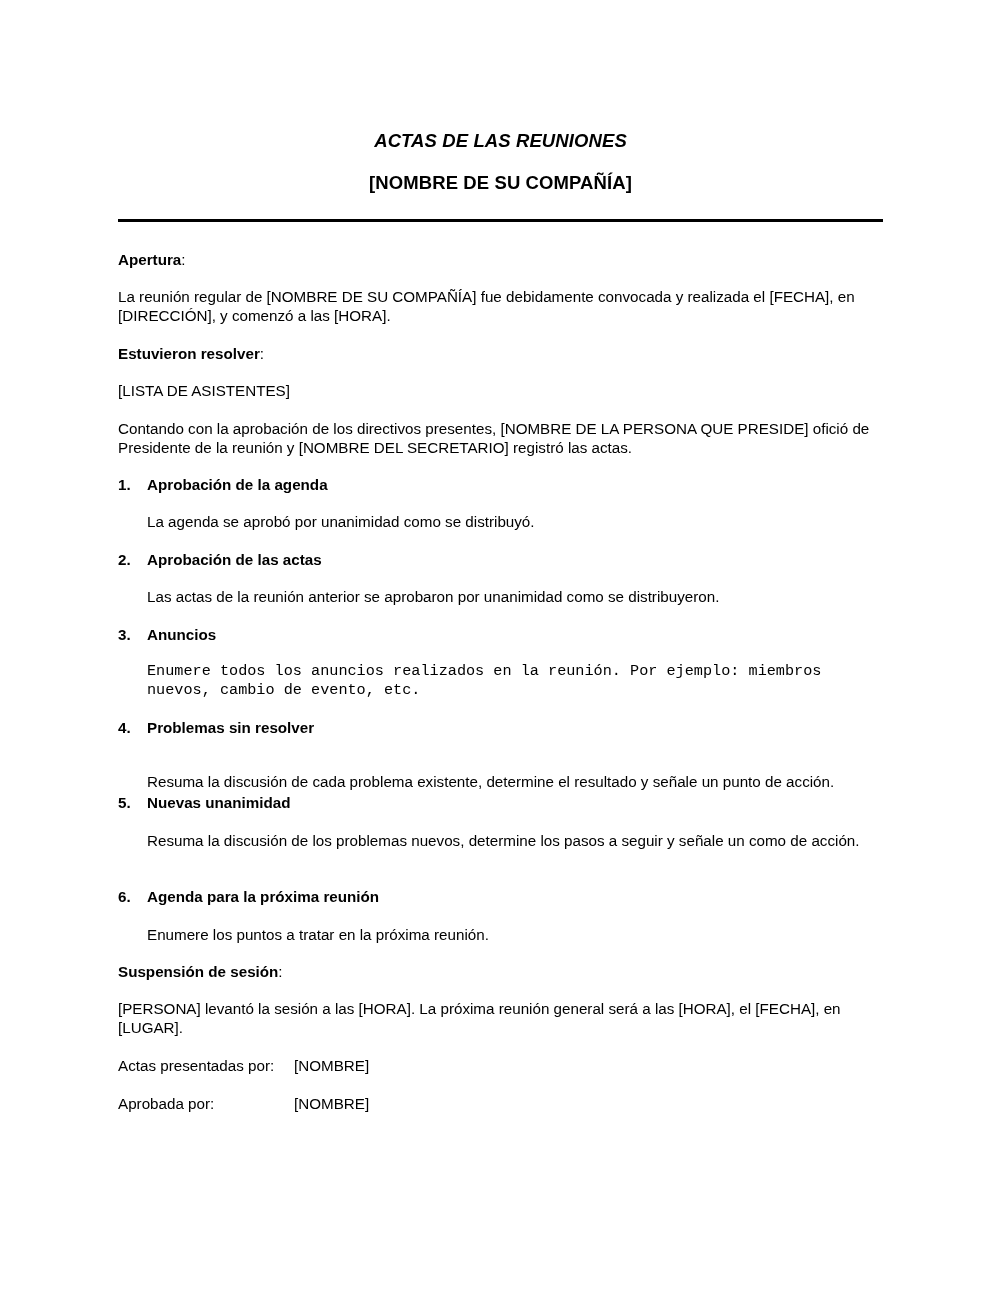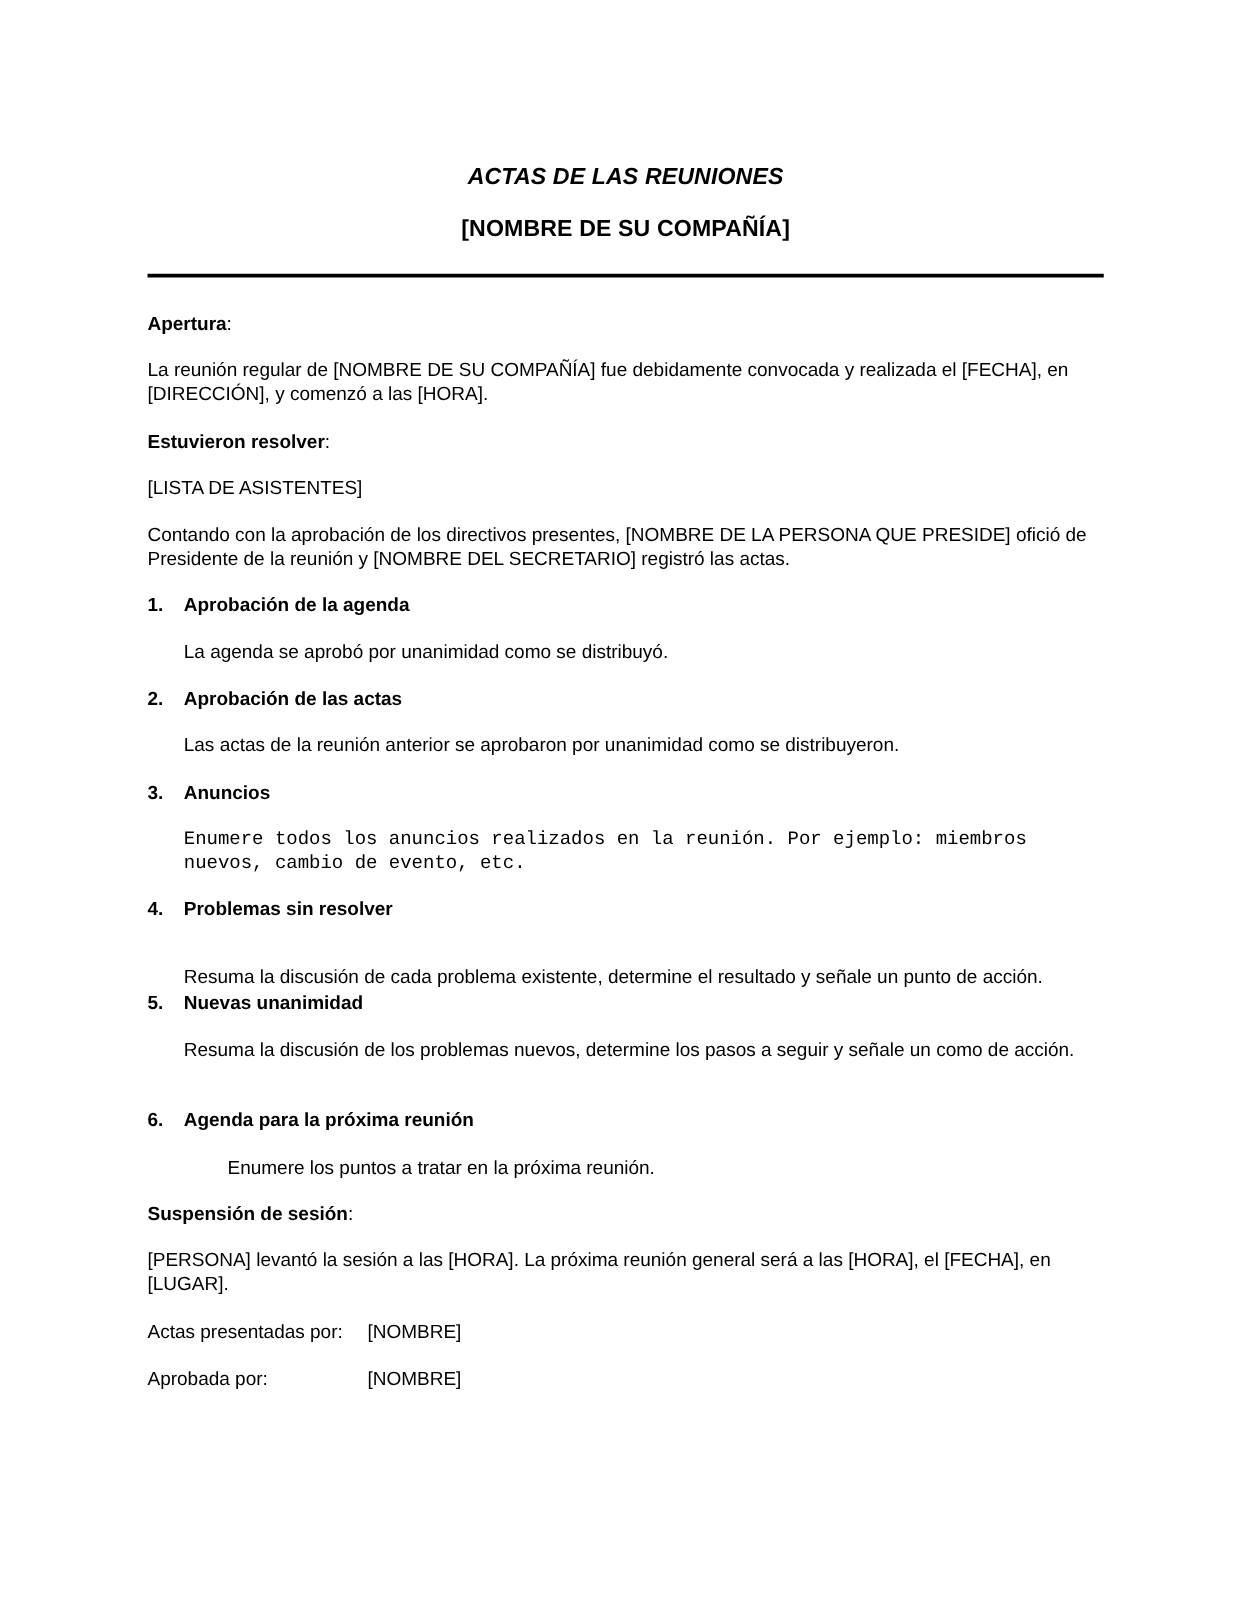--- a/index.html
+++ b/index.html
@@ -119,21 +119,21 @@
   <div class="item-body" style="top:772px; width:770px;">Resuma la discusión de cada problema existente, determine el resultado y señale un punto de acción.</div>
 
   <div class="item-head" style="top:793px;">
     <span class="item-num">5.</span><span>Nuevas unanimidad</span>
   </div>
   <div class="item-body" style="top:831px; width:720px;">Resuma la discusión de los problemas nuevos, determine los pasos a seguir y señale un como de acción.</div>
 
   <div class="item-head" style="top:887px;">
     <span class="item-num">6.</span><span>Agenda para la próxima reunión</span>
   </div>
-  <div class="item-body" style="top:925px;margin-left:35px;">Enumere los puntos a tratar en la próxima reunión.</div>
+  <div class="item-body" style="top:925px;">Enumere los puntos a tratar en la próxima reunión.</div>
 
   <div class="block" style="top:962px;">
     <span class="bold">Suspensión de sesión</span><span>:</span>
   </div>
   <div class="block" style="top:999px; width:770px;">[PERSONA] levantó la sesión a las [HORA]. La próxima reunión general será a las [HORA], el [FECHA], en [LUGAR].</div>
 
   <div class="sig-row" style="top:1056px;">
     <span class="sig-label">Actas presentadas por:</span><span>[NOMBRE]</span>
   </div>
   <div class="sig-row" style="top:1094px;">

